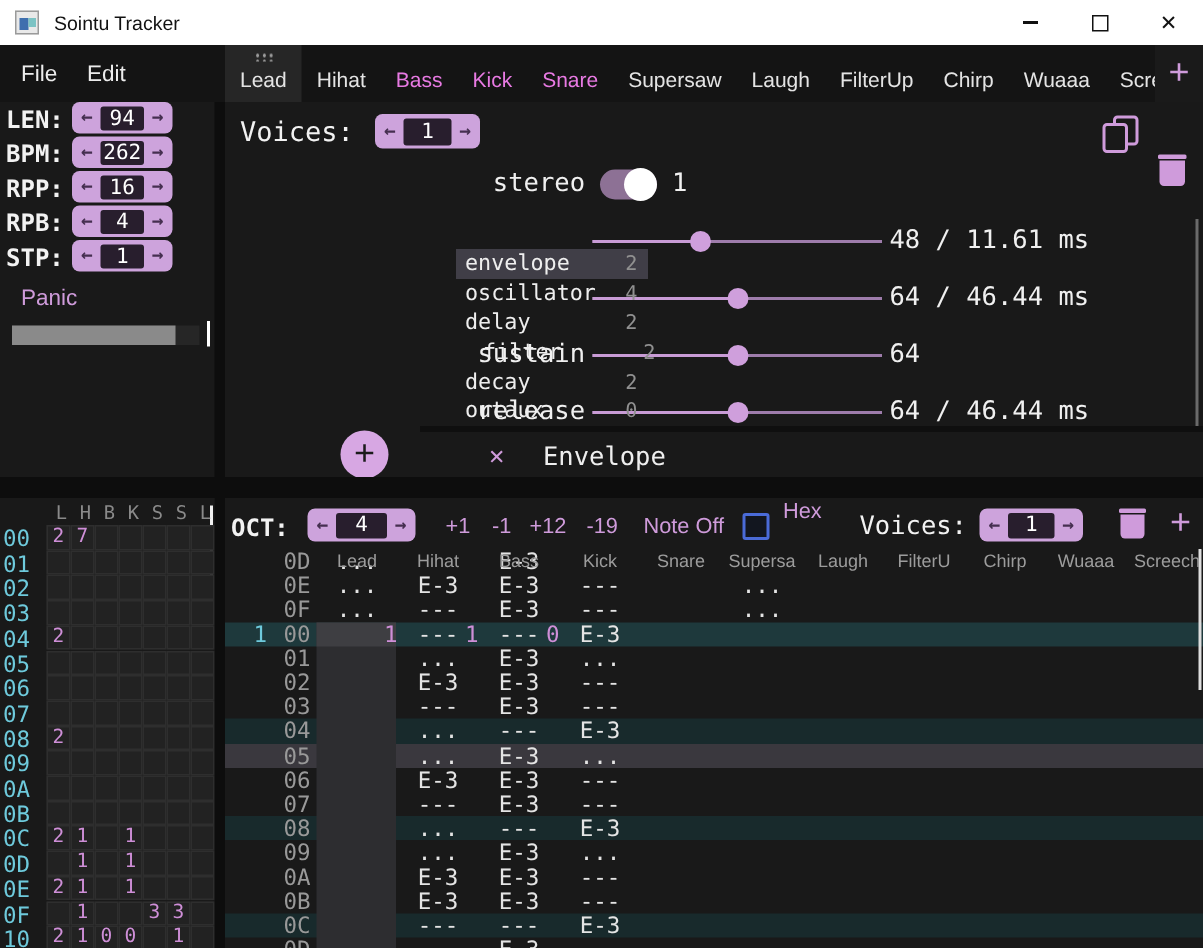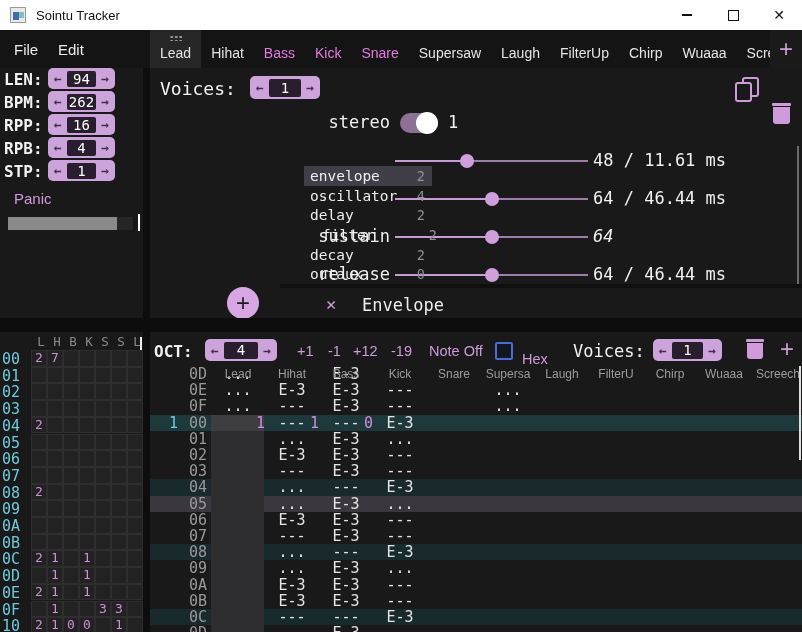--- a/index.html
+++ b/index.html
@@ -196,21 +196,21 @@
             <div class="slider-knob" style="left: 89.5px;"></div>
           </div>
           <div class="abs param-value" style="left: 313px; top: 3px;">64 / 46.44 ms</div>
         </div>
         <div class="abs" style="left: 0px; top: 155px; width: 522px; height: 28px;">
           <div class="abs param-label" style="top: 3px;">sustain</div>
           <div class="abs slider-line" style="left: 115px; top: 13px; width: 193px;">
             <div class="slider-fill" style="width: 50%;"></div>
             <div class="slider-knob" style="left: 89.5px;"></div>
           </div>
-          <div class="abs param-value" style="left: 313px; top: 3px; font-style: italic;">64</div>
+          <div class="abs param-value" style="left: 313px; top: 3px;">64</div>
         </div>
         <div class="abs" style="left: 0px; top: 193px; width: 522px; height: 28px;">
           <div class="abs param-label" style="top: 3px;">release</div>
           <div class="abs slider-line" style="left: 115px; top: 13px; width: 193px;">
             <div class="slider-fill" style="width: 50%;"></div>
             <div class="slider-knob" style="left: 89.5px;"></div>
           </div>
           <div class="abs param-value" style="left: 313px; top: 3px;">64 / 46.44 ms</div>
         </div>
       </div>
@@ -404,21 +404,21 @@
       <span class="arr">←</span>
       <span class="val">4</span>
       <span class="arr">→</span>
     </div>
     <div class="abs pinkbtn" style="left:147px;top:11px;">+1</div>
     <div class="abs pinkbtn" style="left:178px;top:11px;">-1</div>
     <div class="abs pinkbtn" style="left:203px;top:11px;">+12</div>
     <div class="abs pinkbtn" style="left:241px;top:11px;">-19</div>
     <div class="abs pinkbtn" style="left:279px;top:11px;">Note Off</div>
     <div class="abs checkbox" style="left:345px;top:10px;"></div>
-    <div class="abs pinkbtn" style="left:372px;top:19px;">Hex</div>
+    <div class="abs pinkbtn" style="left:372px;top:1px;">Hex</div>
     <div class="abs" style="left:423px;top:9px;font-size:17px;color:#f2f2f2;">Voices:</div>
     <div class="abs spinner" style="left:503px;top:7px;width:69px;height:22px;">
       <span class="arr">←</span>
       <span class="val">1</span>
       <span class="arr">→</span>
     </div>
     <div class="abs trash" style="left:597px;top:7px;width:16px;height:20px;"></div>
     <div class="abs pinkbtn" style="left:630px;top:3px;font-size:24px;">+</div>
     <div id="pat-rows">
         <div class="abs lead-strip" style="top: 82.6px; height: 217.4px;"></div>

